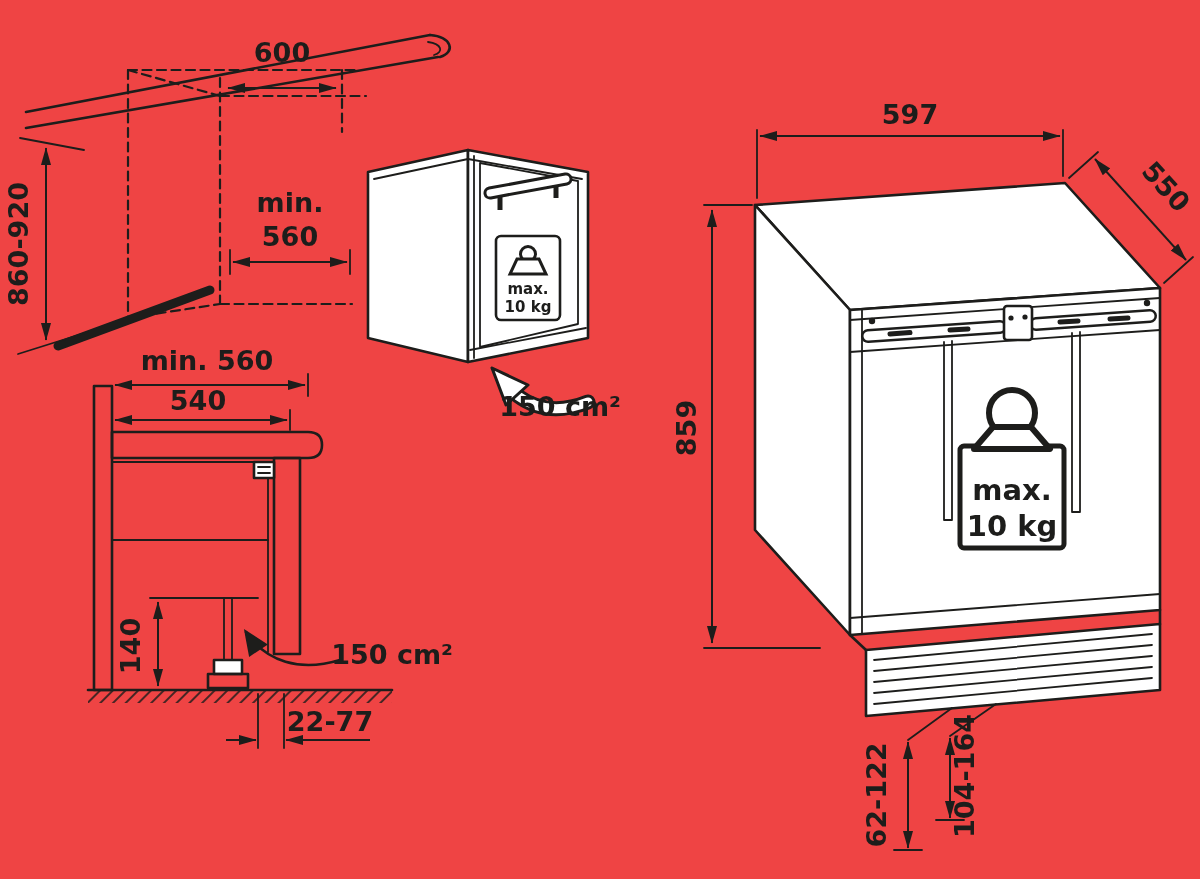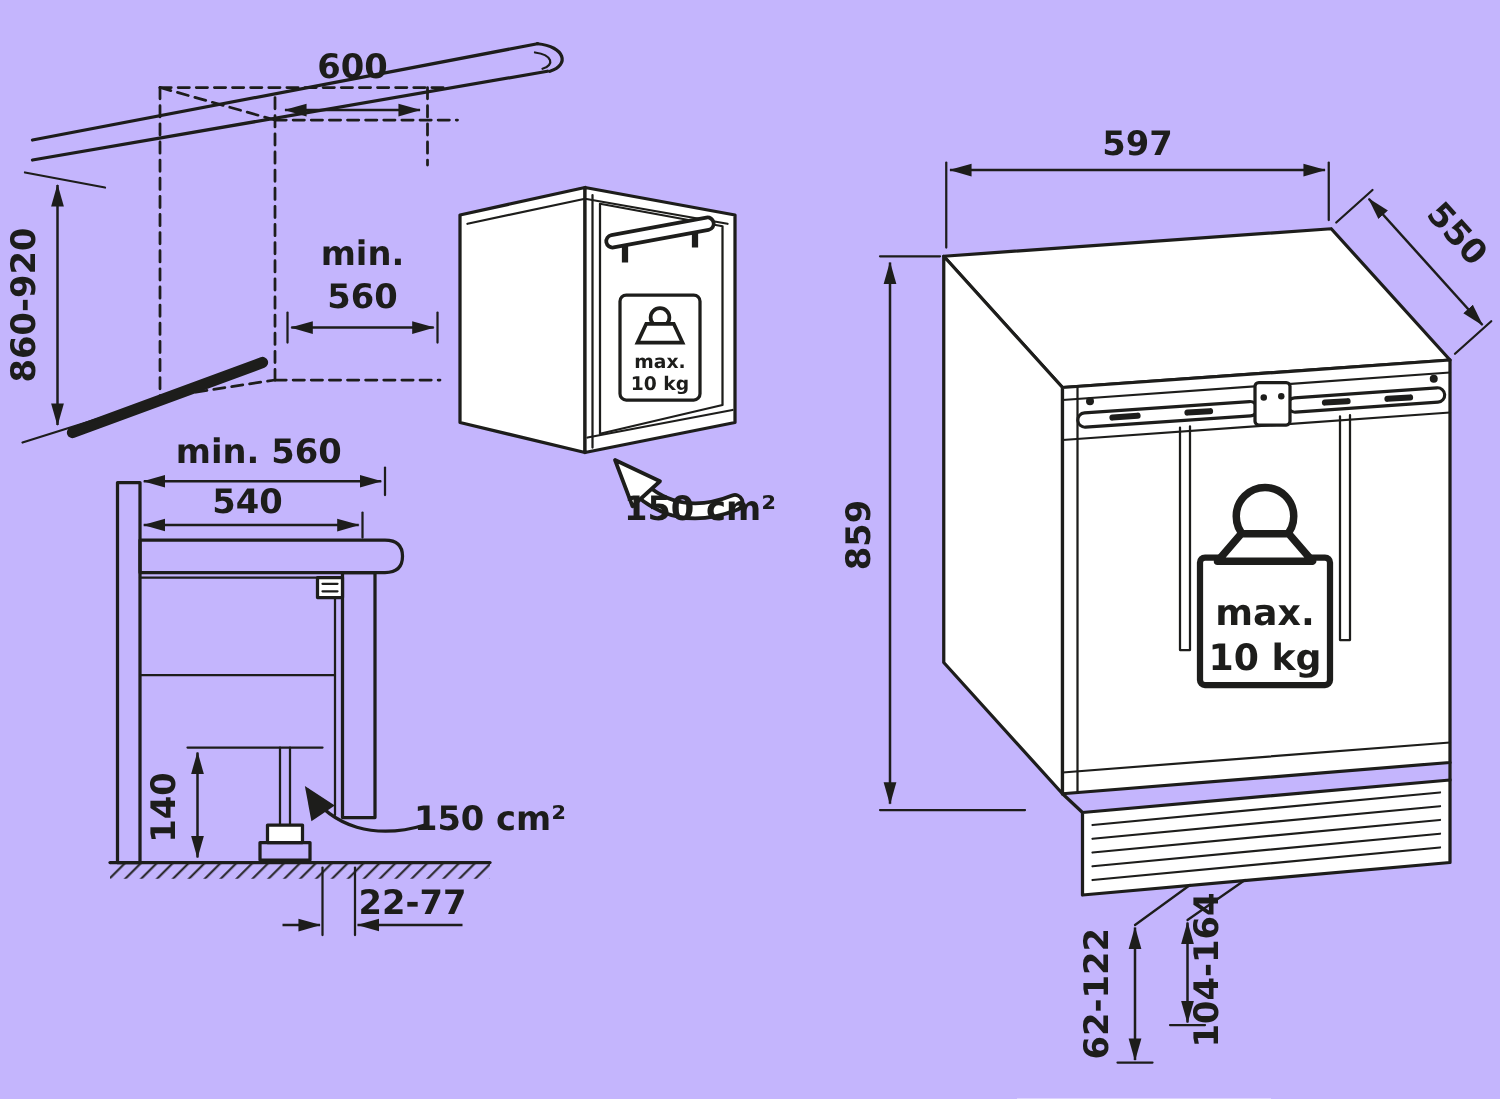--- a/index.html
+++ b/index.html
@@ -1,16 +1,16 @@
 <!DOCTYPE html>
 <html><head>
 <meta charset="utf-8">
 <style>
   html,body{margin:0;padding:0;background:#ffffff;}
-  .canvas{position:relative;width:1200px;height:879px;background:#c4b5fd;font-family:"DejaVu Sans",sans-serif;overflow:hidden;text-decoration:underline;}
+  .canvas{position:relative;width:1200px;height:879px;background:#ef4444;font-family:"DejaVu Sans",sans-serif;overflow:hidden;text-decoration:underline;}
   svg{display:block;}
   .ln{stroke:#1d1d1b;stroke-width:2.6;fill:none;stroke-linejoin:round;stroke-linecap:round;}
   .thin{stroke-width:1.8;}
   .thick{stroke-width:9;}
   .dash{stroke-width:2.2;stroke-dasharray:9 5.5;}
   .dim{stroke:#1d1d1b;stroke-width:2;fill:none;}
   .wfill{fill:#ffffff;}
   .txt{font-family:"DejaVu Sans",sans-serif;font-weight:bold;font-size:27px;fill:#1d1d1b;}
   .txt-sm{font-size:15px;}
   .txt-lg{font-size:29px;}

